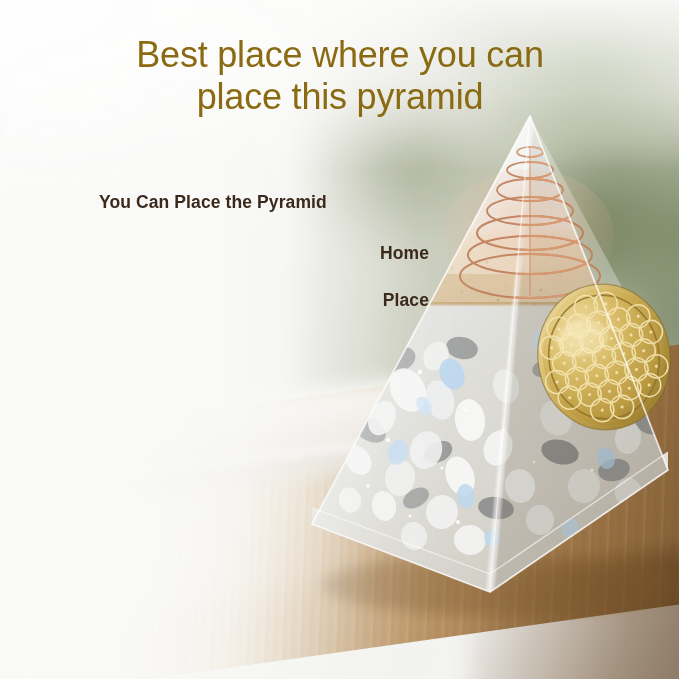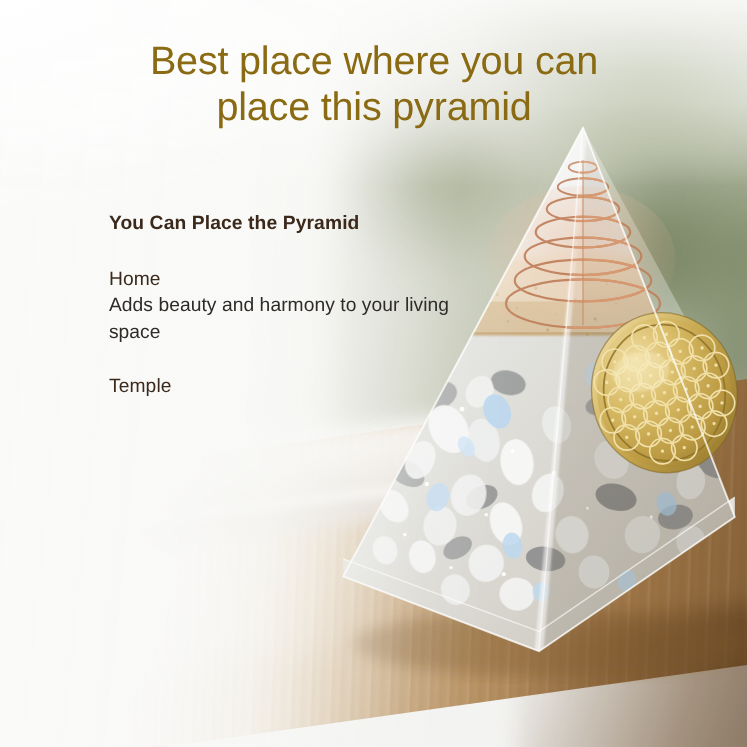--- a/index.html
+++ b/index.html
@@ -185,23 +185,24 @@
     font-size: 17.5px;
     font-weight: 700;
     letter-spacing: 0.1px;
     margin-bottom: 30px;
   }
   .item { margin-bottom: 26px; }
   .item:last-child { margin-bottom: 0; }
   .item-title {
     color: #3b2a1c;
     font-size: 17.5px;
-    font-weight: 400;
+    font-weight: 700;
     letter-spacing: 0.1px;
     margin-bottom: 2px;
+    text-align: right;
   }
   .item-desc {
     color: #2e2b28;
     font-size: 17.5px;
     font-weight: 400;
     line-height: 1.36;
     letter-spacing: 0.05px;
   }
 </style>
 </head>
@@ -515,23 +516,22 @@
   <div class="vignette-top-left"></div>
 
   <div id="title">Best place where you can
 place this pyramid</div>
 
   <div id="list">
     <div class="list-intro">You Can Place the Pyramid</div>
 
     <div class="item">
       <div class="item-title">Home</div>
-      <div class="item-desc">Adds beauty and harmony to your living space</div>
     </div>
 
     <div class="item">
-      <div class="item-title">Temple</div>
+      <div class="item-title">Place</div>
     </div>
 
 
   </div>
 
 </div>
 
 </body></html>

